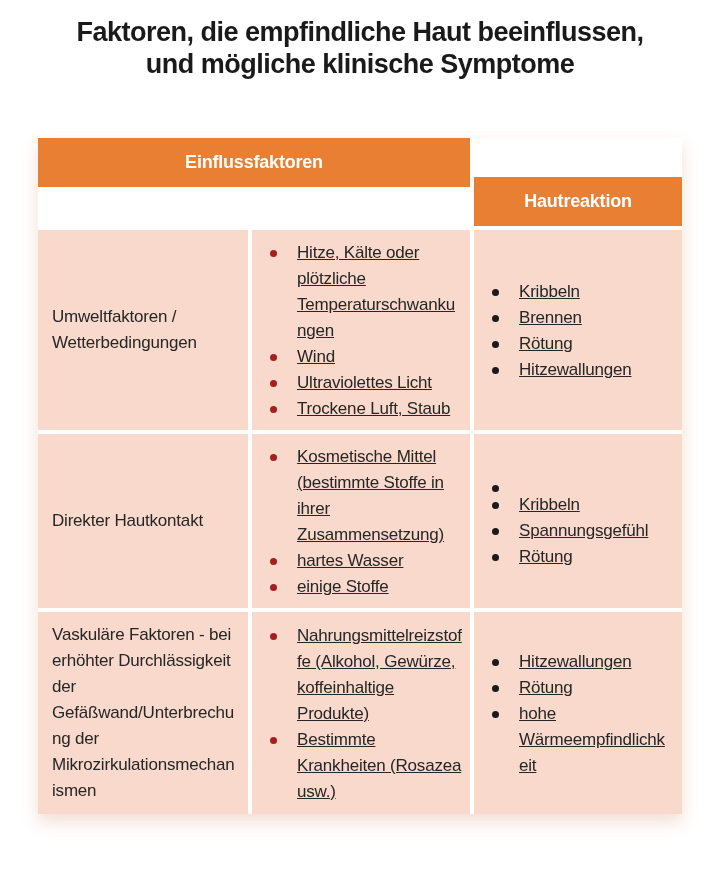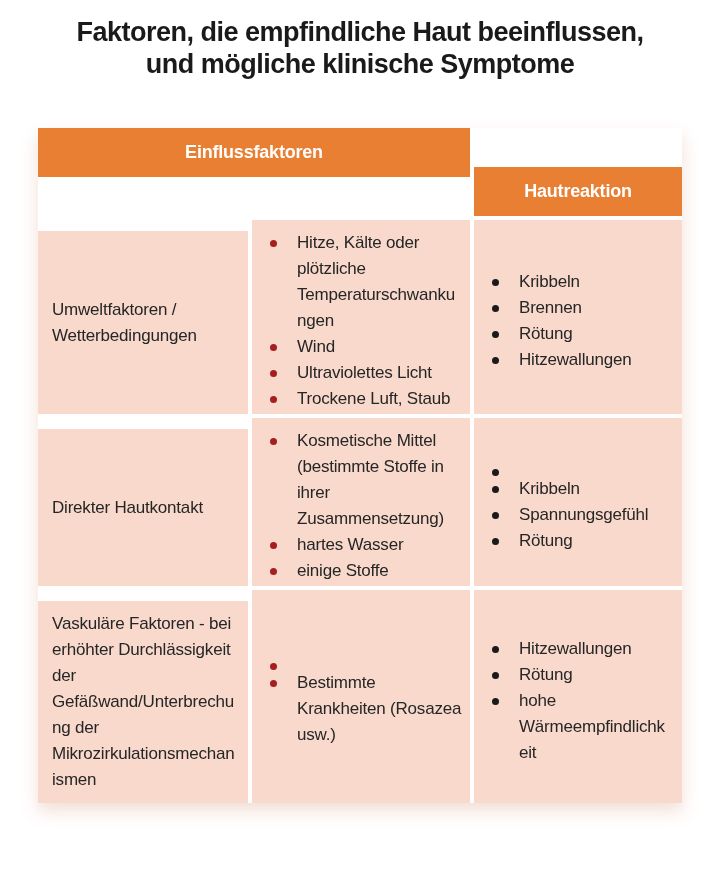--- a/index.html
+++ b/index.html
@@ -8,21 +8,21 @@
     font-family:"Liberation Sans", sans-serif;
     color:var(--body-text, #262626);
   }
   .title {
     margin:16px auto 0 auto; max-width:600px;
     font-size:27px; font-weight:bold; line-height:32px;
     text-align:center; letter-spacing:-0.5px;
     color:var(--title-text, #1a1a1a);
   }
   .table {
-    position:absolute; left:38px; top:128px; width:644px;
+    position:absolute; left:38px; top:138px; width:644px;
     display:grid;
     grid-template-columns:210px 218px 208px;
     grid-auto-rows:min-content;
     gap:4px;
     background:#ffffff;
     box-shadow:0 8px 16px rgba(214,146,118,0.30);
   }
   .th {
     background:var(--header-bg, #E87F33);
     color:var(--header-text, #ffffff);
@@ -31,22 +31,22 @@
     height:49px; letter-spacing:-0.2px;
   }
   .th-factors { grid-column:1 / 3; }
   .th-reaction { grid-column:3 / 4;margin-top:39px; }
   .cell {
     background:var(--row-bg, #F8D9CC);
     display:flex; align-items:center;
     font-size:17px; line-height:26px; letter-spacing:-0.2px;
     overflow:hidden;
   }
-  .cat { padding:10px 10px 10px 14px; overflow-wrap:anywhere; word-break:break-word;margin-top:11px; }
-  .cell ul { list-style:none; margin:0; padding:10px 8px 2px 13px; width:100%; }
+  .cat { padding:10px 10px 10px 14px; overflow-wrap:anywhere; word-break:break-word; }
+  .cell ul { list-style:none; margin:0; padding:10px 8px 8px 13px; width:100%;text-decoration:underline; }
   .cell li { display:flex; align-items:flex-start; }
   .bullet {
     flex:0 0 auto; width:7px; height:7px; border-radius:50%;
     margin:10px 20px 0 5px;
     background:var(--reaction-bullet, #1a1a1a);
   }
   .factors .bullet { background:var(--factor-bullet, #A61E1E); }
   .li-text { flex:1 1 auto; overflow-wrap:anywhere; word-break:break-word; }
 </style>
 </head>
@@ -136,20 +136,21 @@
           <span class="li-text">Rötung</span>
         </li>
     </ul>
   </div>
 
   <div class="cell cat row-3">Vaskuläre Faktoren - bei erhöhter Durchlässigkeit der Gefäßwand/Unterbrechung der Mikrozirkulationsmechanismen</div>
   <div class="cell factors row-3">
     <ul>
       <li>
           <span class="bullet"></span>
+          <span class="li-text">Nahrungsmittelreizstoffe (Alkohol, Gewürze, koffeinhaltige Produkte)</span>
         </li>
       <li>
           <span class="bullet"></span>
           <span class="li-text">Bestimmte Krankheiten (Rosazea usw.)</span>
         </li>
     </ul>
   </div>
   <div class="cell reactions row-3">
     <ul>
       <li>

